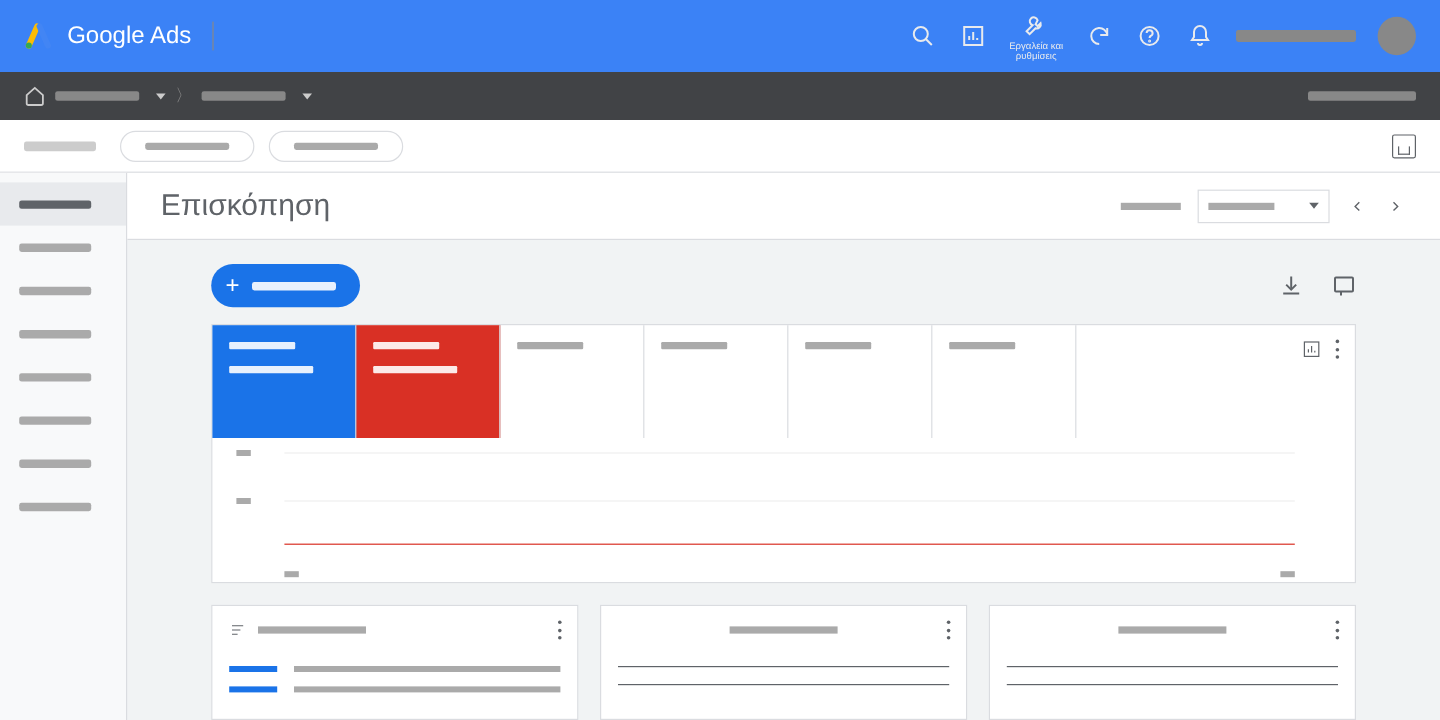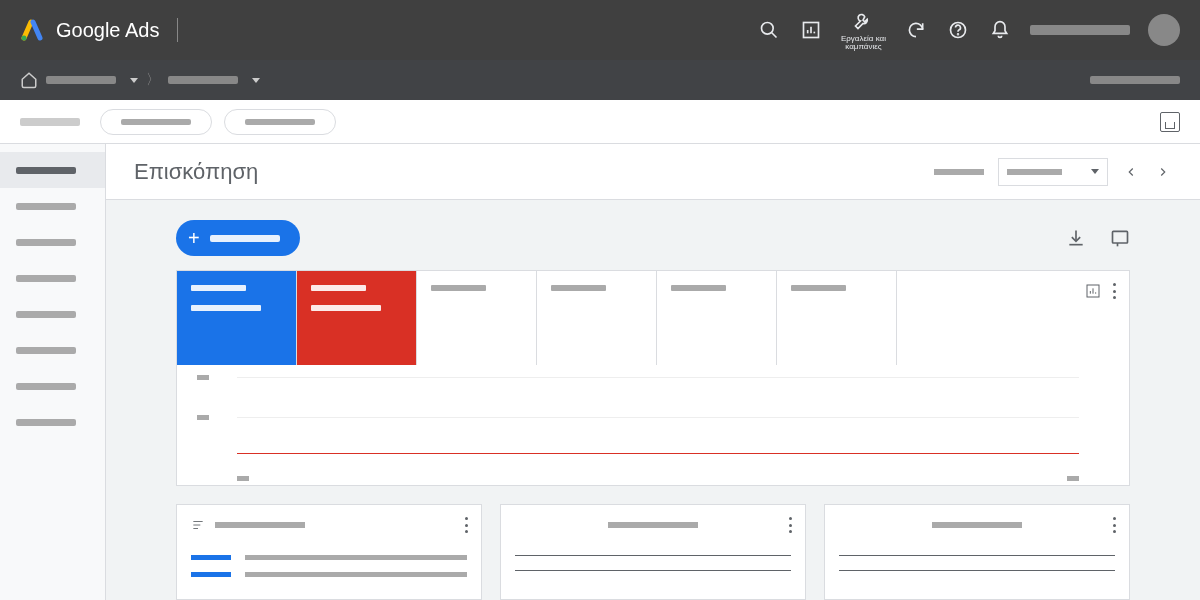--- a/index.html
+++ b/index.html
@@ -1,18 +1,18 @@
 <!DOCTYPE html>
 <html><head>
 <meta charset="utf-8">
 <style>
 * { margin: 0; padding: 0; box-sizing: border-box; font-family: Arial, sans-serif; }
 body { width: 1200px; height: 600px; overflow: hidden; background: #f1f3f4; }
 
-.topbar { height: 60px; background: #404040; display: flex; align-items: center; padding: 0 20px; color: #fff; }
+.topbar { height: 60px; background: #3b82f6; display: flex; align-items: center; padding: 0 20px; color: #fff; }
 .logo-wrap { display: flex; align-items: center; gap: 12px; }
 .logo-icon { width: 24px; height: 24px; position: relative; }
 .logo-icon svg { width: 100%; height: 100%; }
 .brand { font-size: 20px; font-weight: 500; }
 .divider { width: 1px; height: 24px; background: #888; margin: 0 18px; }
 .page-title { font-size: 18px; color: #e8eaed; }
 .topbar-right { margin-left: auto; display: flex; align-items: center; gap: 18px; }
 .topbar-icon { width: 24px; height: 24px; display: flex; align-items: center; justify-content: center; cursor: pointer; color: #e8eaed; position: relative; }
 .topbar-icon svg { width: 20px; height: 20px; stroke: currentColor; fill: none; stroke-width: 2; }
 .tool-col { display: flex; flex-direction: column; align-items: center; gap: 2px; }
@@ -38,21 +38,21 @@
 
 .main { display: flex; height: calc(600px - 144px); }
 .sidebar { width: 106px; background: #f8f9fa; border-right: 1px solid #dadce0; padding-top: 8px; }
 .side-item { height: 36px; display: flex; align-items: center; padding: 0 16px; cursor: pointer; }
 .side-item.active { background: #e8eaed; }
 .side-ph { width: 60px; height: 7px; background: #aaa; border-radius: 2px; }
 .side-item.active .side-ph { background: #5f6368; }
 
 .content { flex: 1; display: flex; flex-direction: column; overflow: hidden; }
 .overview-header { height: 56px; background: #fff; display: flex; align-items: center; padding: 0 28px; border-bottom: 1px solid #dadce0; }
-.overview-title { font-size: 22px; color: #5f6368; }
+.overview-title { font-size: 25px; color: #5f6368; }
 .oh-right { margin-left: auto; display: flex; align-items: center; gap: 14px; }
 .oh-ph { width: 50px; height: 6px; background: #aaa; }
 .date-select { width: 110px; height: 28px; border: 1px solid #dadce0; display: flex; align-items: center; padding: 0 8px; cursor: pointer; }
 .date-ph { width: 55px; height: 6px; background: #aaa; }
 .date-tri { margin-left: auto; width: 0; height: 0; border-left: 4px solid transparent; border-right: 4px solid transparent; border-top: 5px solid #5f6368; }
 .nav-arrow { width: 18px; height: 18px; display: flex; align-items: center; justify-content: center; cursor: pointer; color: #5f6368; }
 .nav-arrow svg { width: 14px; height: 14px; stroke: currentColor; fill: none; stroke-width: 2; }
 
 .scroll-area { flex: 1; padding: 20px 70px 20px 70px; overflow: hidden; position: relative; }
 .action-row { display: flex; align-items: center; margin-bottom: 14px; }
@@ -129,21 +129,21 @@
           <line x1="16" y1="16" x2="16" y2="14"></line>
         </svg>
       </div>
     <div class="tool-col">
       <div class="topbar-icon">
           <svg viewBox="0 0 24 24">
             <path d="M14 7a4 4 0 1 0-5 5l-6 6 3 3 6-6a4 4 0 0 0 5-5l-3 3-2-2z"></path>
           </svg>
         </div>
       <div class="tool-label" style="white-space:pre-line">Εργαλεία και
-καμπάνιες</div>
+ρυθμίσεις</div>
     </div>
     <div class="topbar-icon">
         <svg viewBox="0 0 24 24">
           <path d="M20 11A8 8 0 1 0 12 20"></path>
           <polyline points="20 4 20 11 13 11"></polyline>
         </svg>
       </div>
     <div class="topbar-icon">
         <svg viewBox="0 0 24 24">
           <circle cx="12" cy="12" r="9"></circle>

